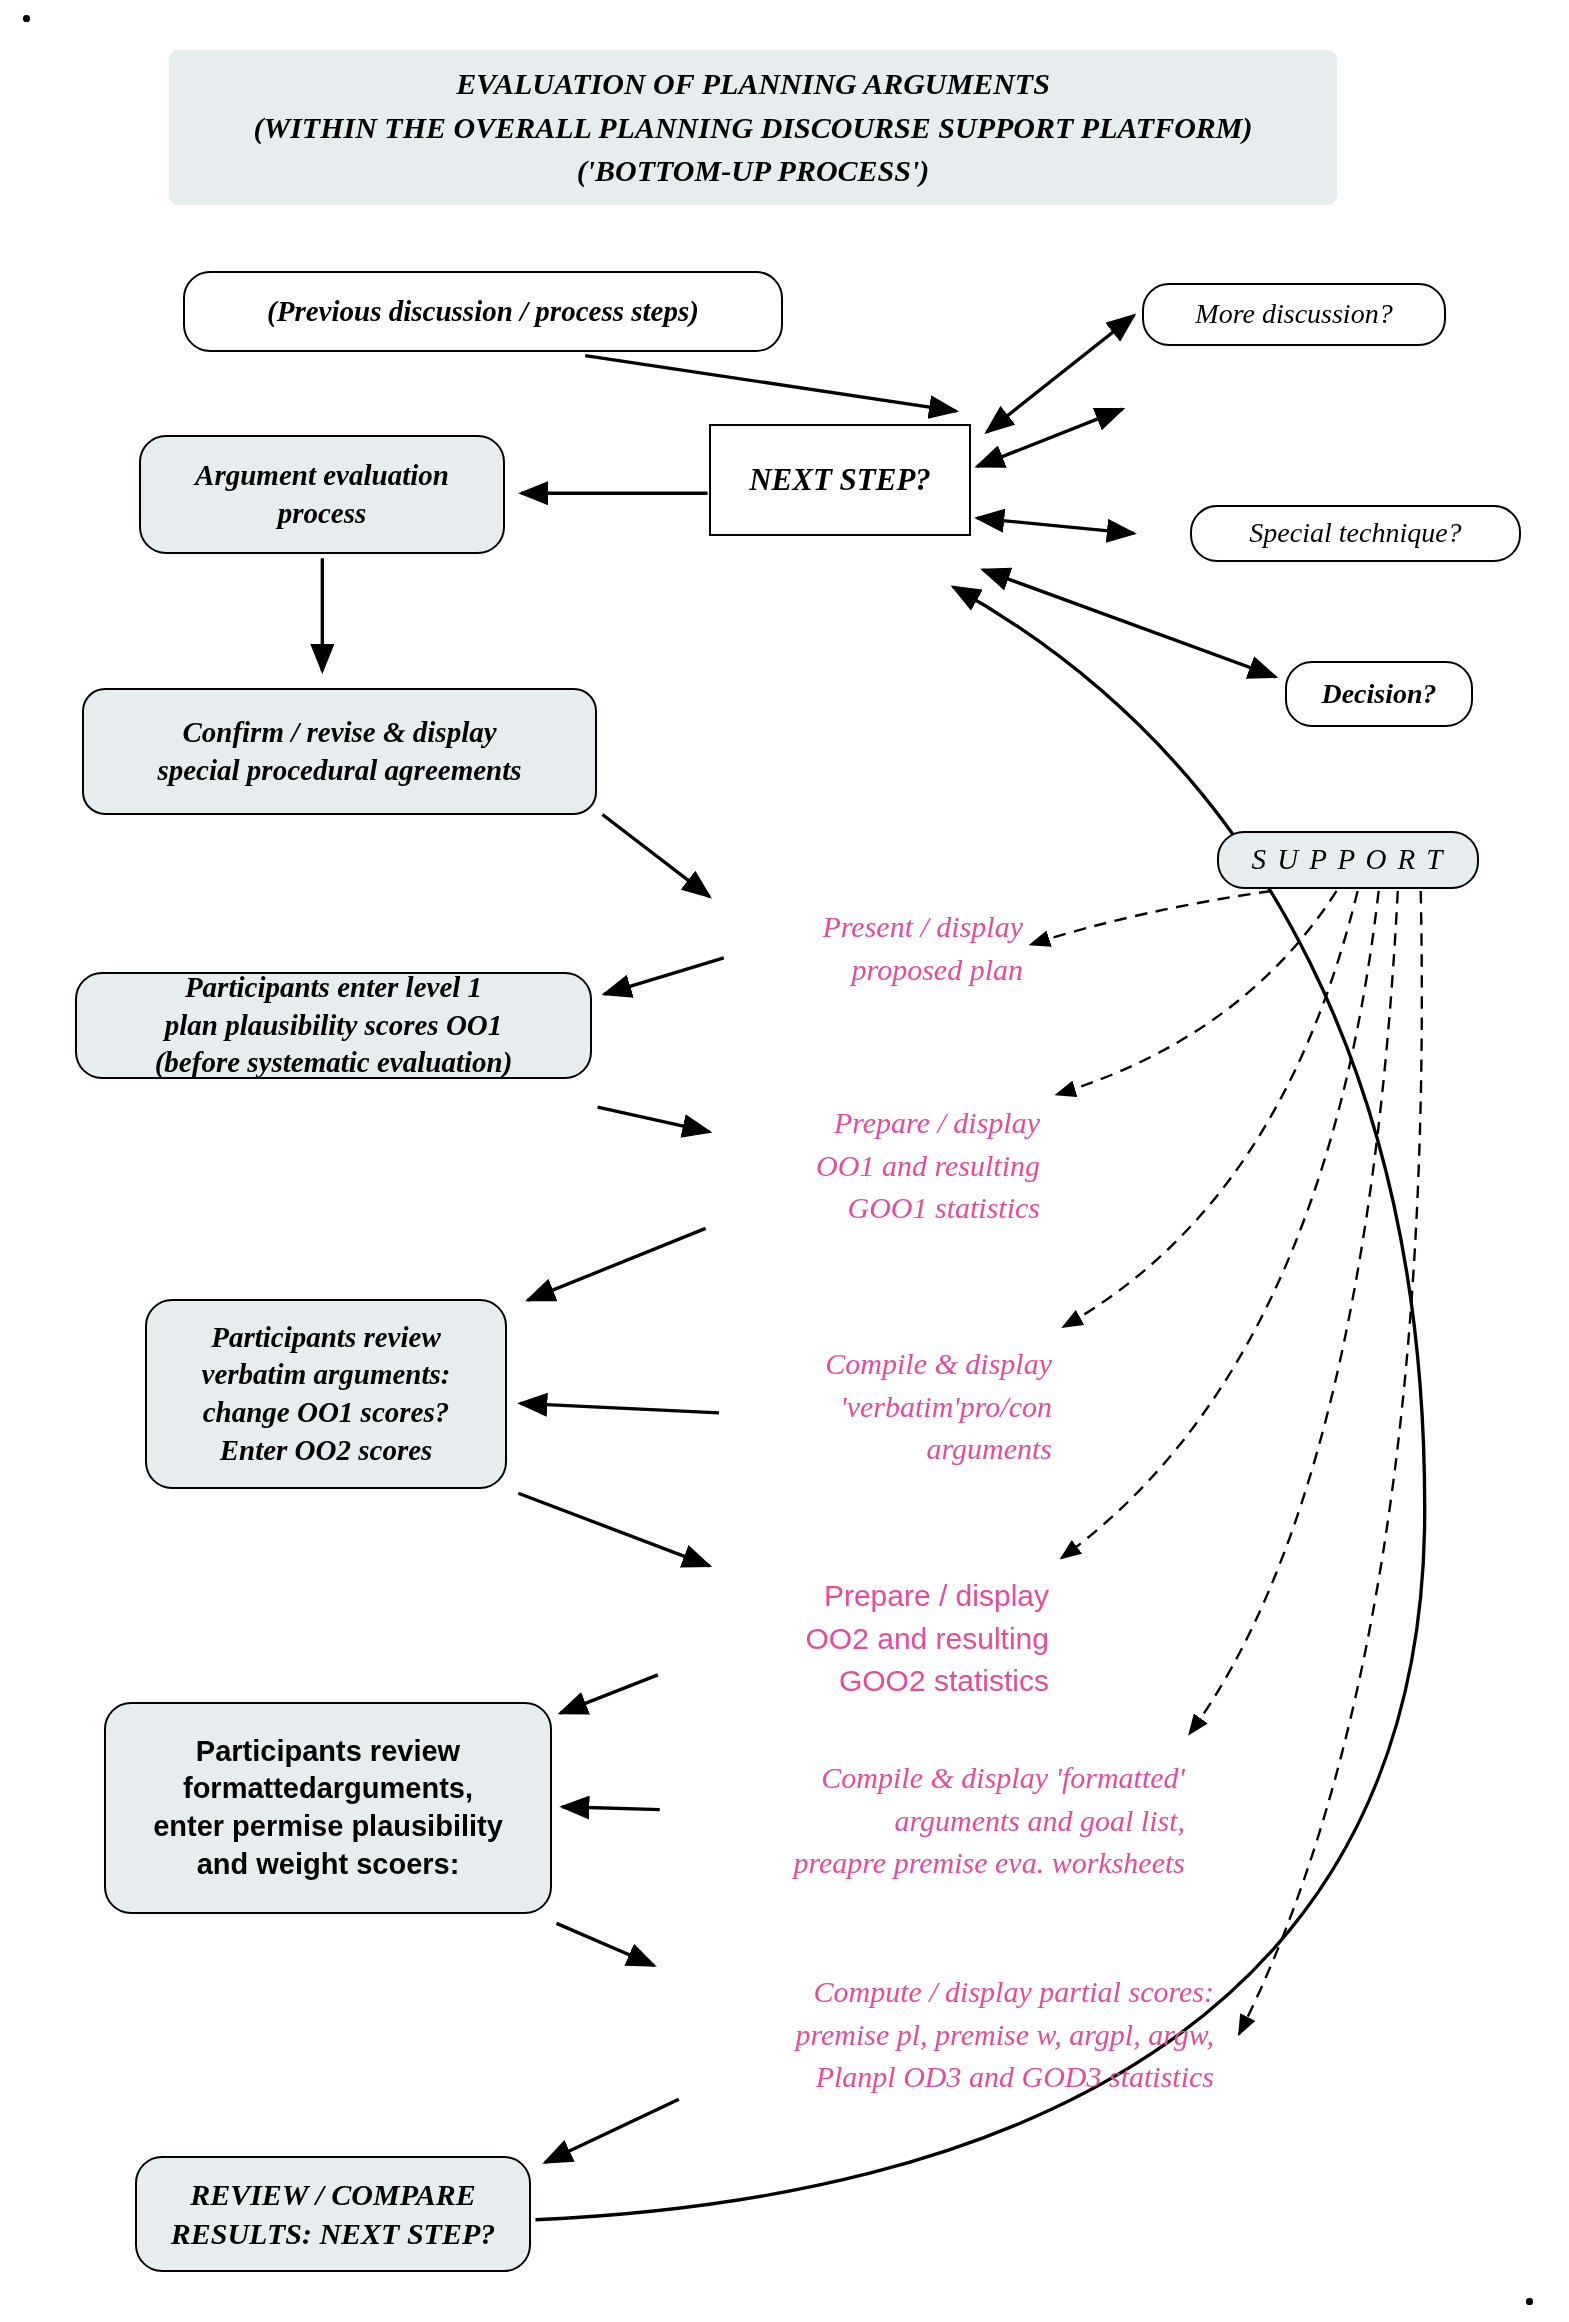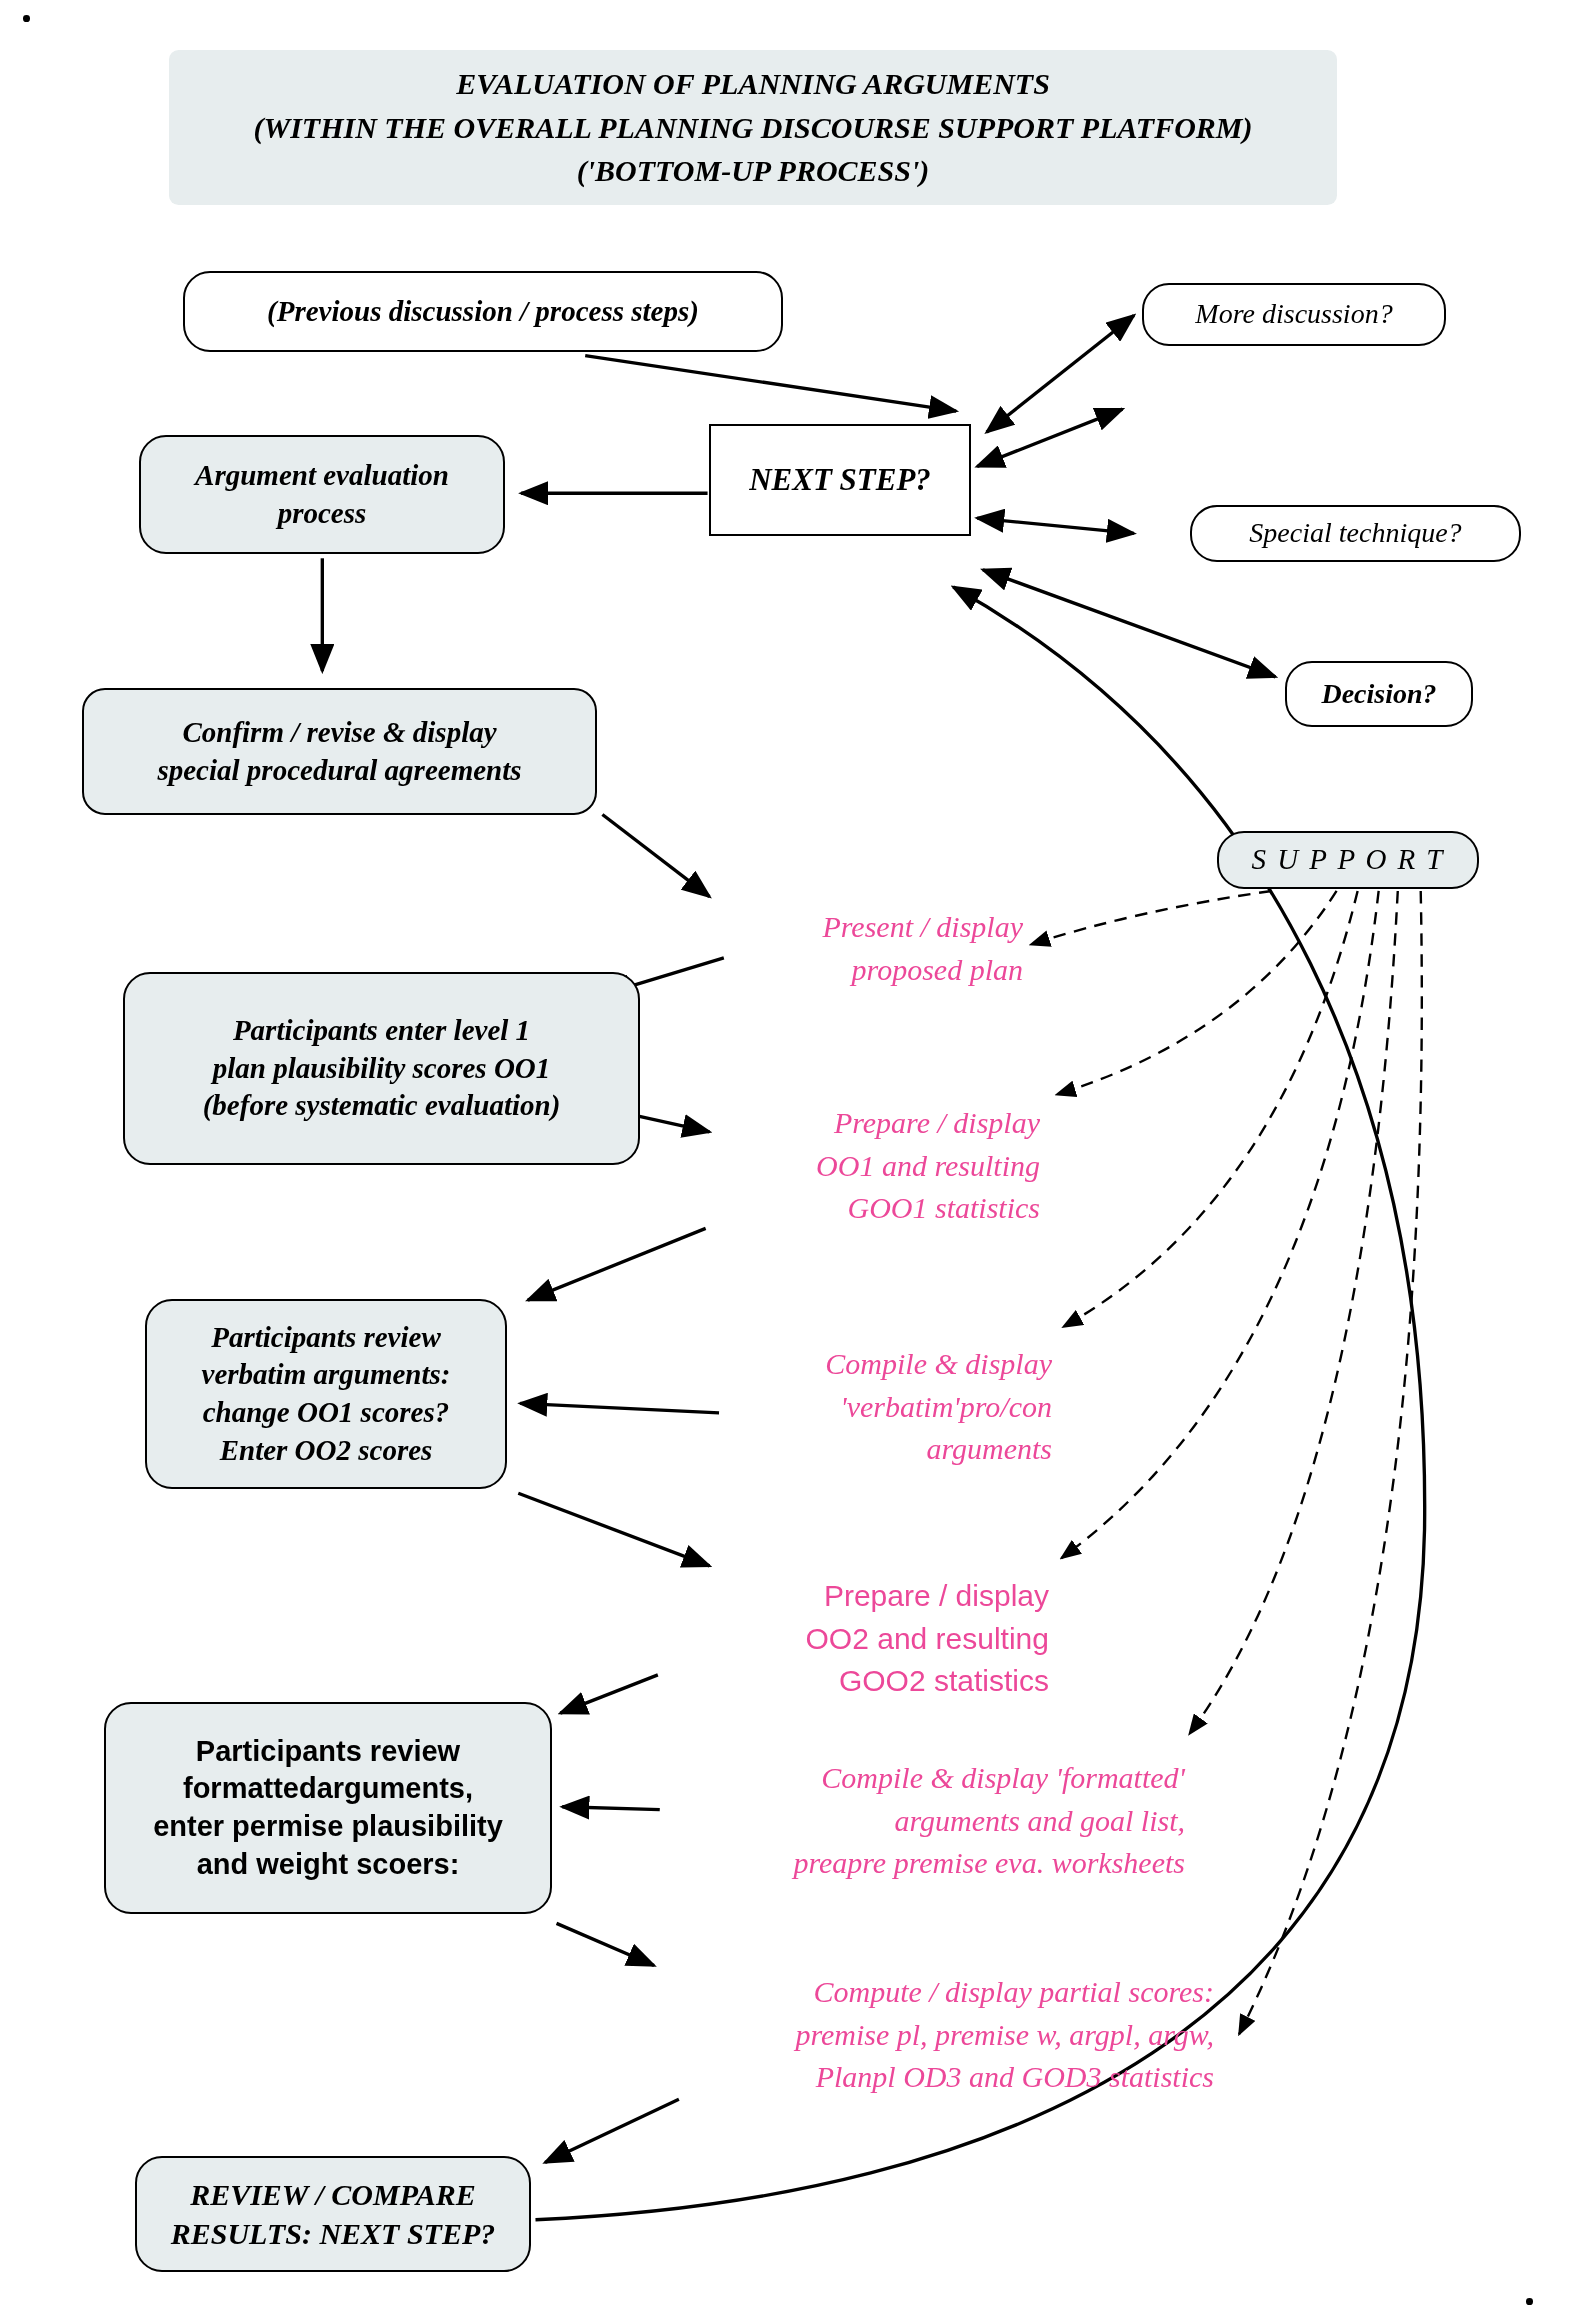--- a/index.html
+++ b/index.html
@@ -83,21 +83,21 @@
   <div class="node" style="left:1285px; top:661px; width:188px; height:66px; font-size:28px;">Decision?</div>
 
   <div class="node fill" style="left:139px; top:435px; width:366px; height:119px; font-size:29px;">Argument evaluation
 process</div>
 
   <div class="node fill" style="left:82px; top:688px; width:515px; height:127px; font-size:29px;border-radius:23px;">Confirm / revise &amp; display
 special procedural agreements</div>
 
   <div class="node fill regular" style="left:1217px; top:831px; width:262px; height:58px; font-size:29px; letter-spacing:1.9px;">S U P P O R T</div>
 
-  <div class="node fill" style="left:75px; top:972px; width:517px; height:193px; font-size:29px;margin-left:48px;">Participants enter level 1
+  <div class="node fill" style="left:75px; top:972px; width:517px; height:107px; font-size:29px;">Participants enter level 1
 plan plausibility scores OO1
 (before  systematic evaluation)</div>
 
   <div class="node fill" style="left:145px; top:1299px; width:362px; height:190px; font-size:29px;">Participants review
 verbatim arguments:
 change OO1 scores?
 Enter OO2 scores</div>
 
   <div class="node fill sansbold" style="left:104px; top:1702px; width:448px; height:212px; font-size:29px;">Participants review
 formattedarguments,

